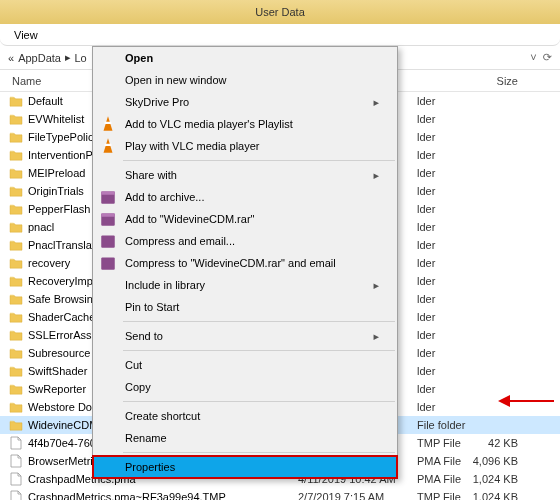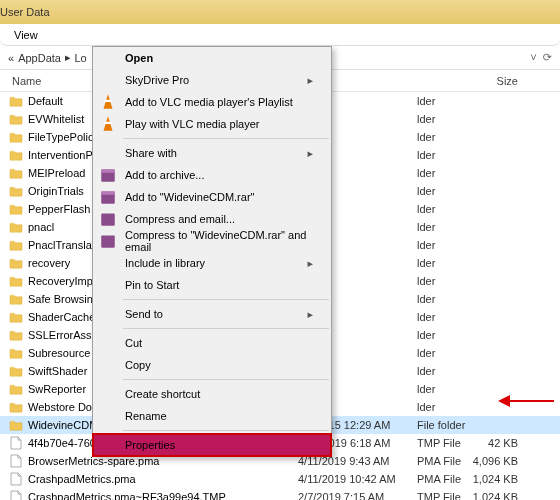--- a/index.html
+++ b/index.html
@@ -1,17 +1,17 @@
 <!DOCTYPE html>
 <html><head>
 <meta charset="utf-8">
 <style>
 * { margin: 0; padding: 0; box-sizing: border-box; font-family: "Segoe UI", Tahoma, sans-serif; font-size: 11px; }
 body { width: 560px; height: 500px; background: #fff; overflow: hidden; position: relative; }
-.titlebar { height: 24px; background: linear-gradient(#f0d88f,#e5c76c); text-align: left; line-height: 24px; font-size: 12px; color: #333; }
+.titlebar { height: 24px; background: linear-gradient(#f0d88f,#e5c76c); text-align: center; line-height: 24px; font-size: 12px; color: #333; }
 .menubar { height: 22px; border-bottom: 1px solid #ddd; padding-left: 8px; line-height: 22px; border-radius: 7px; }
 .menubar span { display:inline-block; padding:0 6px; }
 .breadcrumb { height: 24px; display:flex; align-items:center; padding:0 8px; border-bottom:1px solid #e0e0e0;}
 .breadcrumb .path { flex:1; display:flex; align-items:center; gap:4px; color:#333;}
 .breadcrumb .nav { display:flex; gap:6px;}
 .breadcrumb .nav span{color:#666;}
 .headers { height:22px; display:flex; border-bottom:1px solid #e5e5e5; color:#444; padding-left:8px;}
 .col-name{width:290px; padding-left:4px; line-height:22px;}
 .col-date{width:100px; line-height:22px;}
 .col-type{width:70px; line-height:22px;}
@@ -19,23 +19,23 @@
 .filelist { position:relative; }
 .row { height:18px; display:flex; align-items:center; padding-left:8px;}
 .row.sel { background:#cde8ff; }
 .icon { width:16px; height:16px; display:inline-flex; align-items:center; justify-content:center; margin-right:4px;}
 .folder-i svg{width:14px;height:12px;}
 .file-i svg{width:12px;height:14px;}
 .fname{width:270px; white-space:nowrap; overflow:hidden; text-overflow:ellipsis;}
 .fdate{width:100px; color:#333;}
 .ftype{width:70px; color:#333;padding-left:19px;}
 .fsize{width:60px; text-align:right; padding-right:10px; color:#333;}
-.ctxmenu { position:absolute; left:92px; top:46px; width:240px; background:#f0f0f0; border:1px solid #a0a0a0; box-shadow:3px 3px 6px rgba(0,0,0,0.25); z-index:10;}
+.ctxmenu { position:absolute; left:92px; top:46px; width:306px; background:#f0f0f0; border:1px solid #a0a0a0; box-shadow:3px 3px 6px rgba(0,0,0,0.25); z-index:10;}
 .ctxmenu .item{height:22px; display:flex; align-items:center; padding-left:32px; padding-right:18px; position:relative; font-size:12px;}
-.ctxmenu .item.hov{background:#be185d; outline:2px solid #c00; outline-offset:-1px;}
+.ctxmenu .item.hov{background:#0ea5e9; outline:2px solid #c00; outline-offset:-1px;}
 .ctxmenu .sep{height:1px; background:#d0d0d0; margin:3px 2px 3px 30px;}
 .ctxmenu .ico{position:absolute; left:6px; width:18px; height:18px; display:flex; align-items:center; justify-content:center;}
 .ctxmenu .arrow{margin-left:auto; color:#555;}
 .redarrow{position:absolute; right:6px; top:393px; z-index:5;}
 .redarrow svg{width:56px; height:16px;}
 </style>
 </head>
 <body>
 
 <div class="titlebar">
@@ -343,20 +343,23 @@
       <span class="ftype">TMP File</span>
       <span class="fsize">1,024 KB</span>
     </div>
   </div>
 
 <div class="ctxmenu">
   <div class="item">
       <b>Open</b>
     </div>
   <div class="item">
+      <span>Open in new window</span>
+    </div>
+  <div class="item">
       <span>SkyDrive Pro</span>
       <span class="arrow">▸</span>
     </div>
   <div class="item">
     <span class="ico">
         <svg viewBox="0 0 16 16">
           <polygon points="8,1 12,14 4,14" fill="#e87b00"></polygon>
           <rect x="5" y="6" width="6" height="2" fill="#fff"></rect>
         </svg>
       </span>

